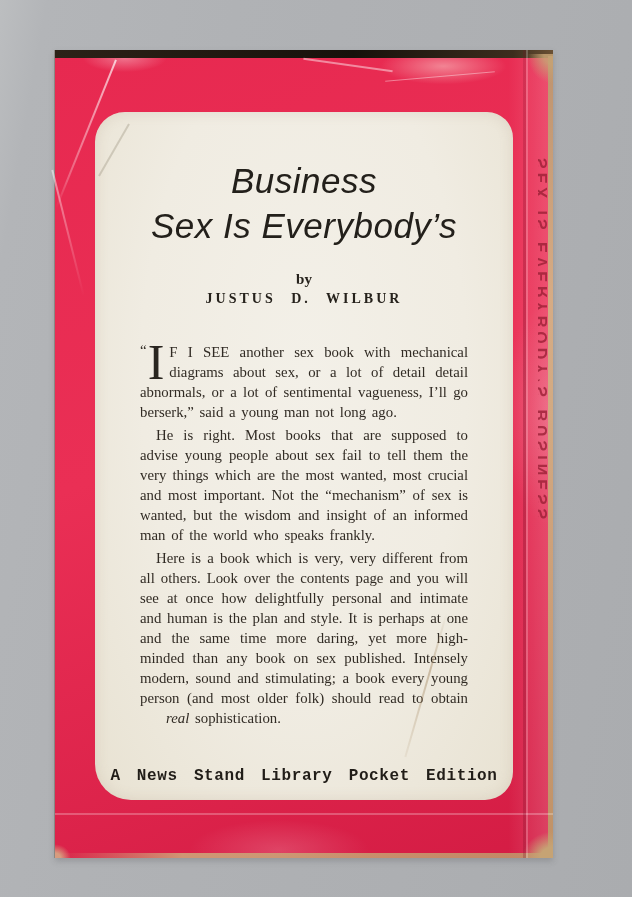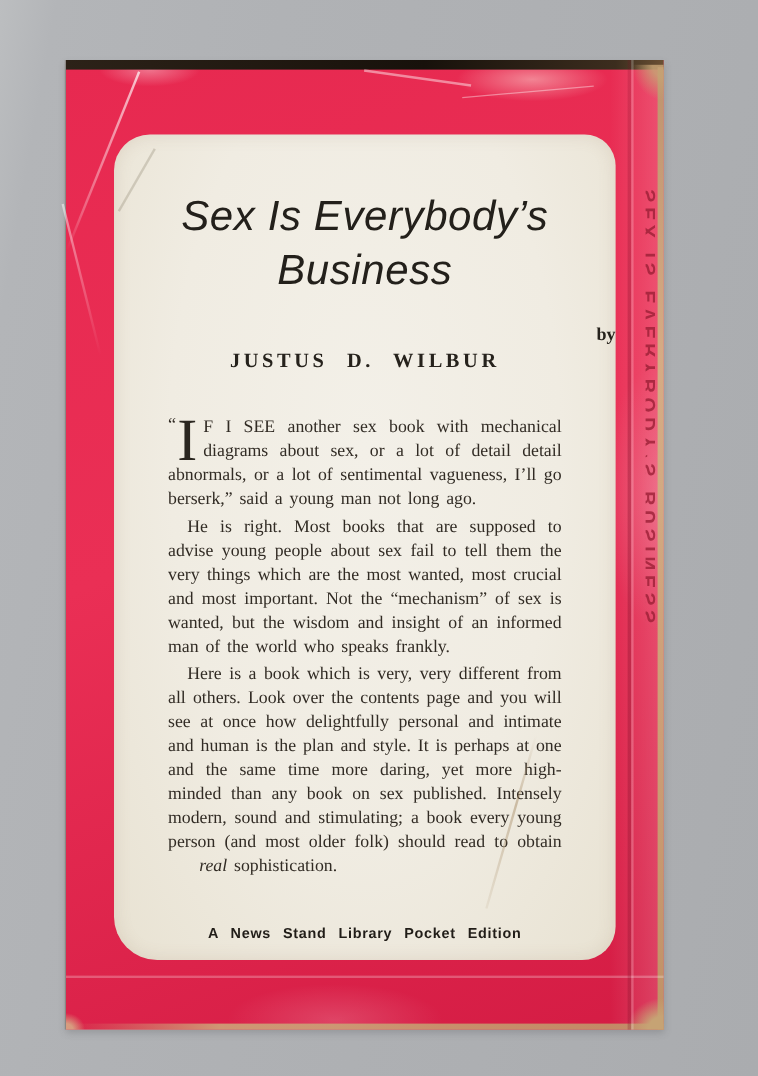--- a/index.html
+++ b/index.html
@@ -70,35 +70,35 @@
     box-shadow:inset 0 0 14px rgba(150,115,85,.16);
   }
   .panel-crease-a{left:330px;top:498px;width:2px;height:150px;transform:rotate(16deg);
     background:linear-gradient(to bottom,rgba(160,130,90,0),rgba(160,130,90,.45) 40%,rgba(160,130,90,.1));}
   .panel-crease-b{left:18px;top:8px;width:2px;height:60px;transform:rotate(30deg);background:rgba(150,140,120,.35);}
   .title{
     margin:46px 10px 0;text-align:center;
     font-family:"Liberation Sans",sans-serif;font-style:italic;
     font-size:35px;line-height:45px;letter-spacing:.5px;color:#23201b;
   }
-  .byline-prefix{margin-top:23px;text-align:right;font-weight:700;font-size:15px;color:#26221c;}
-  .author{margin-top:3px;text-align:center;font-weight:700;font-size:17px;
+  .byline-prefix{margin-top:23px;text-align:center;font-weight:700;font-size:15px;color:#26221c;}
+  .author{margin-top:3px;text-align:center;font-weight:700;font-size:14px;
     letter-spacing:3px;word-spacing:9px;color:#26221c;}
   .body-text{margin:35px 45px 0;font-size:14.8px;line-height:20px;text-align:justify;
     word-spacing:2px;color:#312b24;}
   .body-text p{margin:0 0 3px;}
   .body-text p.indent{text-indent:16px;}
   .p1-lead{float:left;display:flex;align-items:flex-start;margin:1px 5px 0 0;height:38px;}
   .open-quote{font-size:15px;line-height:16px;margin:-1px 1px 0 0;}
   .dropcap{font-size:50px;line-height:38px;font-weight:400;color:#2a2620;}
   .italic{font-style:italic;margin-left:26px;}
   .footer-line{
     position:absolute;left:0;right:0;bottom:15px;text-align:center;
-    font-family:Liberation Sans, sans-serif;font-weight:700;
-    font-size:12px;letter-spacing:.6px;word-spacing:6px;color:#211d18;
+    font-family:Liberation Mono, monospace;font-weight:700;
+    font-size:16px;letter-spacing:.6px;word-spacing:6px;color:#211d18;
   }
 </style>
 </head>
 <body>
 
 <div class="stage">
   <div class="book">
 
     <div class="top-edge"></div>
     <div class="right-edge"></div>
@@ -117,22 +117,22 @@
     <div class="spine-fold-light"></div>
     <div class="spine-strip">
       <span>SEX IS EVERYBODY’S BUSINESS</span>
     </div>
 
     <div class="panel">
       <div class="crease panel-crease-a"></div>
       <div class="crease panel-crease-b"></div>
 
       <div class="title">
+        <div>Business</div>
         <div>Sex Is Everybody’s</div>
-        <div>Business</div>
       </div>
 
       <div class="byline-prefix">by</div>
       <div class="author">JUSTUS D. WILBUR</div>
 
       <div class="body-text">
         <p>
           <span class="p1-lead">
               <span class="open-quote">“</span>
               <span class="dropcap">I</span>

